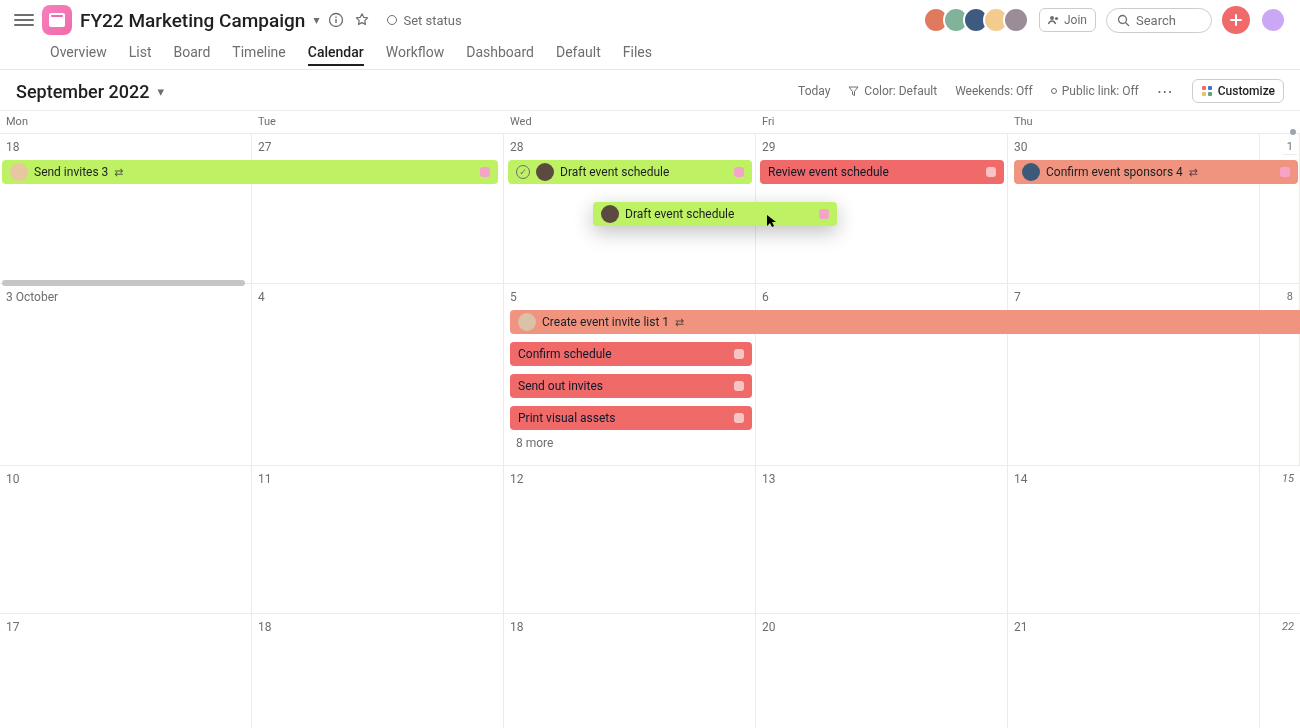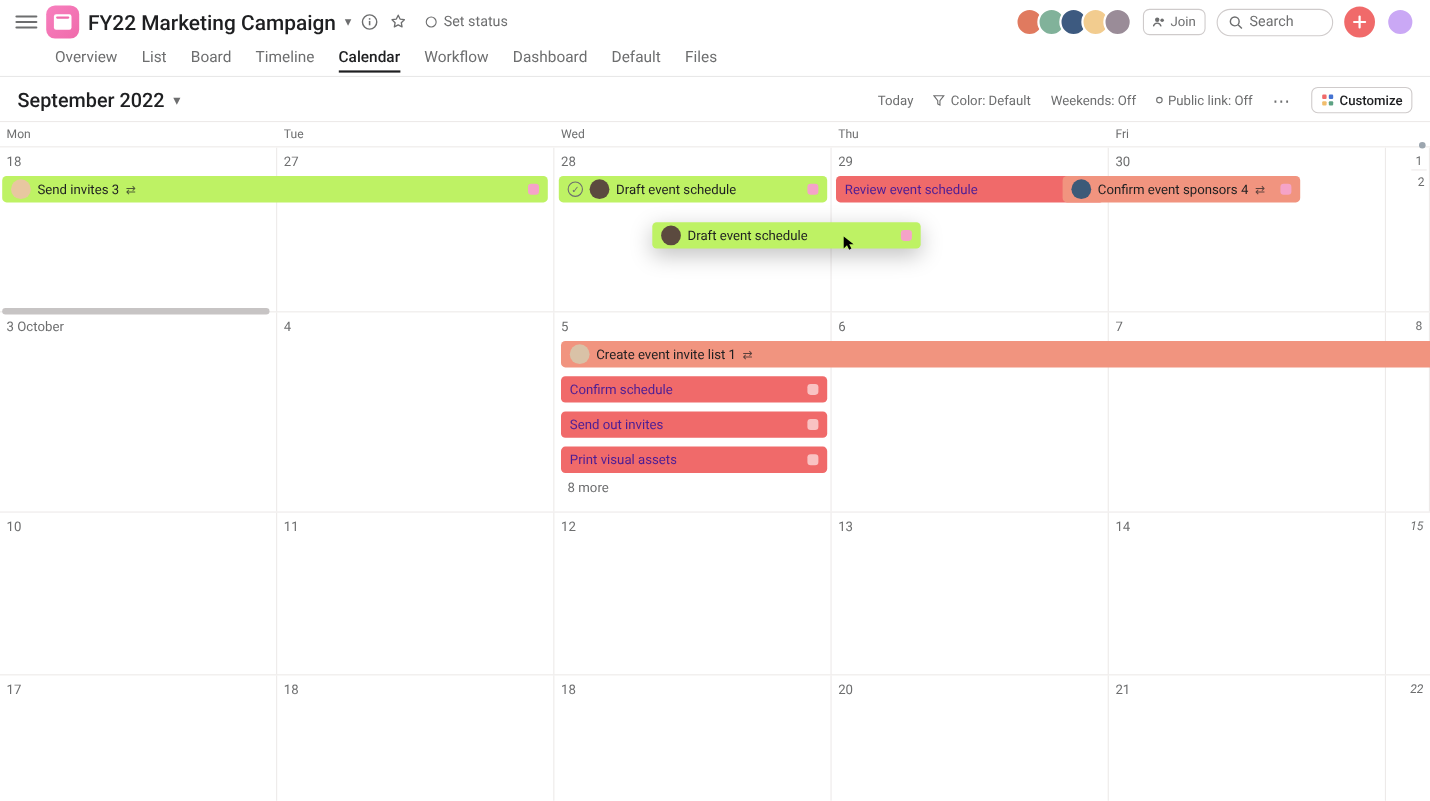--- a/index.html
+++ b/index.html
@@ -48,21 +48,21 @@
   .cell{border-right:1px solid #edeae9;padding:6px 6px 2px;font-size:12px;position:relative;}
   .cell:last-child{border-right:none;font-style:italic;}
   .daynum{color:#6d6e6f;font-size:12px;}
   .cal-row .cell.peek{font-size:11px;color:#6d6e6f;padding:6px 4px;line-height:1.2;}
   
   .events{position:absolute;left:0;right:0;top:26px;}
   .evt{position:absolute;height:24px;border-radius:4px;display:flex;align-items:center;gap:6px;font-size:12px;padding:0 8px;color:#1e1f21;cursor:pointer;}
   .evt .mini-avatar{width:18px;height:18px;border-radius:50%;flex-shrink:0;}
   .evt .chip{width:10px;height:10px;border-radius:3px;margin-left:auto;}
   .evt.yellow{background:#bef264;}
-  .evt.salmon{background:#f06a6a;color:#4c1d95;}
+  .evt.salmon{background:#f06a6a;color:#0f172a;}
   .evt.salmon .chip{background:#fff;opacity:.6;}
   .evt.orange{background:#f1947f;}
   .evt.yellow .chip{background:#f5a3c8;}
   .evt .sub-icon{font-size:11px;opacity:.7;}
   .evt .check{width:14px;height:14px;border:1.5px solid #6d6e6f;border-radius:50%;display:flex;align-items:center;justify-content:center;font-size:9px;flex-shrink:0;color:#6d6e6f;background:transparent;}
   .evt-label{white-space:nowrap;overflow:hidden;text-overflow:ellipsis;}
   .more-link{position:absolute;left:516px;font-size:12px;color:#6d6e6f;cursor:pointer;}
   
   .drag-ghost{box-shadow:0 6px 20px rgba(0,0,0,.25);z-index:30;}
   .cursor-arrow{position:absolute;width:14px;height:14px;z-index:40;}
@@ -174,22 +174,22 @@
         </svg>
       <span>Customize</span>
     </div>
   </div>
 </div>
 
 <div class="cal-head">
   <div>Mon</div>
   <div>Tue</div>
   <div>Wed</div>
+  <div>Fri</div>
   <div>Thu</div>
-  <div>Fri</div>
   <div class="scroll-track">
       <div style="width:6px;height:6px;border-radius:50%;background:#9ca6af;margin-top:12px"></div>
     </div>
 </div>
 
 <div class="cal-grid">
 
   <div class="cal-row r0">
     <div class="cell"><span class="daynum">18</span></div>
     <div class="cell"><span class="daynum">27</span></div>
@@ -215,21 +215,21 @@
         <div class="mini-avatar" style="background:#5b4a3f"></div>
         <span class="evt-label">Draft event schedule</span>
         <span class="chip"></span>
       </div>
 
       <div class="evt salmon" style="left:760px;width:244px;top:0px;">
         <span class="evt-label">Review event schedule</span>
         <span class="chip"></span>
       </div>
 
-      <div class="evt orange" style="left:966px;width:216px;top:0px;">
+      <div class="evt orange" style="left:1014px;width:284px;top:0px;">
         <div class="mini-avatar" style="background:#3c5a78"></div>
         <span class="evt-label"><span>Confirm event sponsors</span> <span>4</span></span>
         <span class="sub-icon">⇄</span>
         <span class="chip" style="background:#f5a3c8"></span>
       </div>
 
       <div class="evt yellow drag-ghost" style="left:593px;width:244px;top:42px;">
         <div class="mini-avatar" style="background:#5b4a3f"></div>
         <span class="evt-label">Draft event schedule</span>
         <span class="chip"></span>

